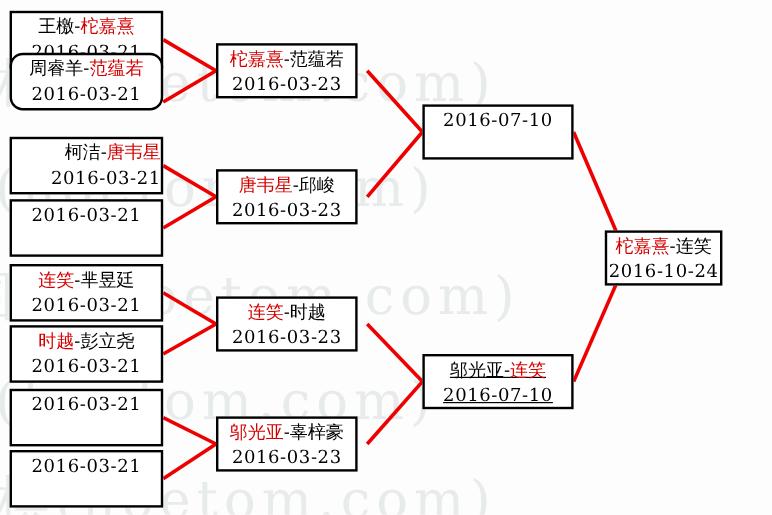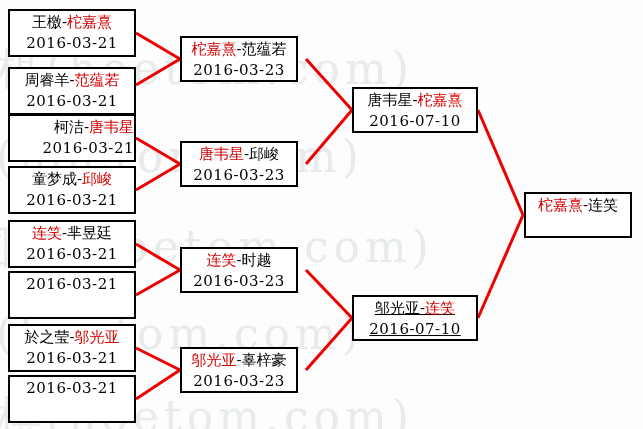--- a/index.html
+++ b/index.html
@@ -42,21 +42,21 @@
   .p1,.p2{color:#000000;}
   .p1.win,.p2.win{color:#d40000;}
 
   
   .r1{left:8px;width:128px;height:48px;}
   
   .r2{left:180px;width:118px;height:46px;}
   
   .r3{left:352px;width:126px;height:46px;}
   
-  .r4{left:524px;width:108px;height:46px;}
+  .r4{left:504px;width:98px;height:46px;}
 </style>
 </head>
 <body>
 
 <div id="stage">
 
   <div class="wm-row" style="left: -150px; top: 40px; color: rgb(232, 235, 235);">弈城围棋(hoetom.com)</div>
   <div class="wm-row" style="left: -200px; top: 128px; color: rgb(232, 235, 235);">弈城围棋(hoetom.com)</div>
   <div class="wm-row" style="left: -130px; top: 218px; color: rgb(232, 235, 235);">弈城围棋(hoetom.com)</div>
   <div class="wm-row" style="left: -200px; top: 305px; color: rgb(232, 235, 235);">弈城围棋(hoetom.com)</div>
@@ -76,41 +76,40 @@
       <line x1="306" y1="270" x2="352" y2="318" stroke="#ee0000" stroke-width="3"></line>
       <line x1="306" y1="370" x2="352" y2="318" stroke="#ee0000" stroke-width="3"></line>
       <line x1="478" y1="110" x2="523" y2="215" stroke="#ee0000" stroke-width="3"></line>
       <line x1="478" y1="318" x2="523" y2="215" stroke="#ee0000" stroke-width="3"></line>
     </svg>
 
   <div class="match r1" style="top: 9px; border-color: rgb(0, 0, 0);">
       <div class="players"><span class="p1">王檄</span><span class="sep">-</span><span class="p2 win" style="color: rgb(212, 0, 0);">柁嘉熹</span></div>
       <div class="date">2016-03-21</div>
     </div>
-  <div class="match r1" style="top: 67px; border-color: rgb(0, 0, 0);">
+  <div class="match r1" style="top: 44px; border-color: rgb(0, 0, 0); border-radius: 11px;">
       <div class="players"><span class="p1">周睿羊</span><span class="sep">-</span><span class="p2 win" style="color: rgb(212, 0, 0);">范蕴若</span></div>
       <div class="date">2016-03-21</div>
     </div>
   <div class="match r1" style="top: 114px; border-color: rgb(0, 0, 0); text-align: right;">
       <div class="players"><span class="p1">柯洁</span><span class="sep">-</span><span class="p2 win" style="color: rgb(212, 0, 0);">唐韦星</span></div>
       <div class="date">2016-03-21</div>
     </div>
   <div class="match r1" style="top: 166px; border-color: rgb(0, 0, 0);">
-      <div class="players"><span class="p1">童梦成</span><span class="sep">-</span><span class="p2 win" style="color: rgb(212, 0, 0);">邱峻</span></div>
       <div class="date">2016-03-21</div>
     </div>
   <div class="match r1" style="top: 220px; border-color: rgb(0, 0, 0);">
       <div class="players"><span class="p1 win" style="color: rgb(212, 0, 0);">连笑</span><span class="sep">-</span><span class="p2">芈昱廷</span></div>
       <div class="date">2016-03-21</div>
     </div>
   <div class="match r1" style="top: 271px; border-color: rgb(0, 0, 0);">
+      <div class="players"><span class="p1 win" style="color: rgb(212, 0, 0);">时越</span><span class="sep">-</span><span class="p2">彭立尧</span></div>
       <div class="date">2016-03-21</div>
     </div>
   <div class="match r1" style="top: 324px; border-color: rgb(0, 0, 0);">
-      <div class="players"><span class="p1">於之莹</span><span class="sep">-</span><span class="p2 win" style="color: rgb(212, 0, 0);">邬光亚</span></div>
       <div class="date">2016-03-21</div>
     </div>
   <div class="match r1" style="top: 375px; border-color: rgb(0, 0, 0);">
       <div class="date">2016-03-21</div>
     </div>
 
   <div class="match r2" style="top: 36px; border-color: rgb(0, 0, 0);">
       <div class="players"><span class="p1 win" style="color: rgb(212, 0, 0);">柁嘉熹</span><span class="sep">-</span><span class="p2">范蕴若</span></div>
       <div class="date">2016-03-23</div>
     </div>
@@ -121,25 +120,25 @@
   <div class="match r2" style="top: 247px; border-color: rgb(0, 0, 0);">
       <div class="players"><span class="p1 win" style="color: rgb(212, 0, 0);">连笑</span><span class="sep">-</span><span class="p2">时越</span></div>
       <div class="date">2016-03-23</div>
     </div>
   <div class="match r2" style="top: 347px; border-color: rgb(0, 0, 0);">
       <div class="players"><span class="p1 win" style="color: rgb(212, 0, 0);">邬光亚</span><span class="sep">-</span><span class="p2">辜梓豪</span></div>
       <div class="date">2016-03-23</div>
     </div>
 
   <div class="match r3" style="top: 87px; border-color: rgb(0, 0, 0);">
-      <div class="players"><span class="p1">唐韦星</span><span class="sep">-</span><span class="p2 win" style="color: rgb(212, 0, 0);">柁嘉熹</span></div>
       <div class="date">2016-07-10</div>
     </div>
   <div class="match r3" style="top: 295px; border-color: rgb(0, 0, 0); text-decoration: underline;">
       <div class="players"><span class="p1">邬光亚</span><span class="sep">-</span><span class="p2 win" style="color: rgb(212, 0, 0);">连笑</span></div>
       <div class="date">2016-07-10</div>
     </div>
 
   <div class="match r4" style="top: 192px; border-color: rgb(0, 0, 0);">
       <div class="players"><span class="p1 win" style="color: rgb(212, 0, 0);">柁嘉熹</span><span class="sep">-</span><span class="p2">连笑</span></div>
+      <div class="date">2016-10-24</div>
     </div>
 
 </div>
 
 </body></html>

